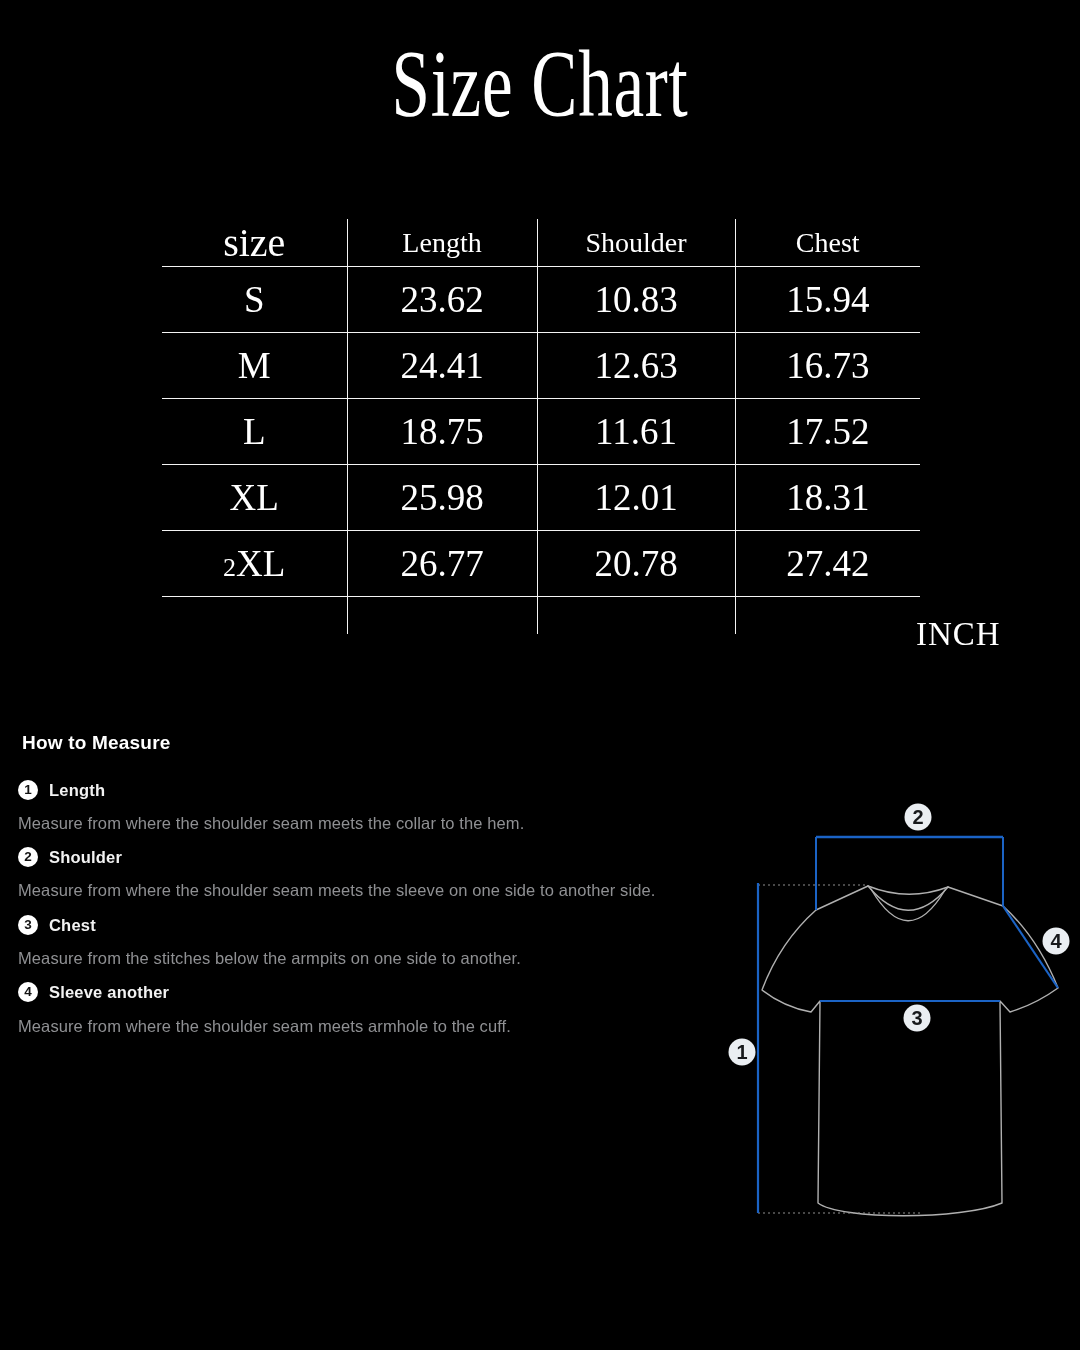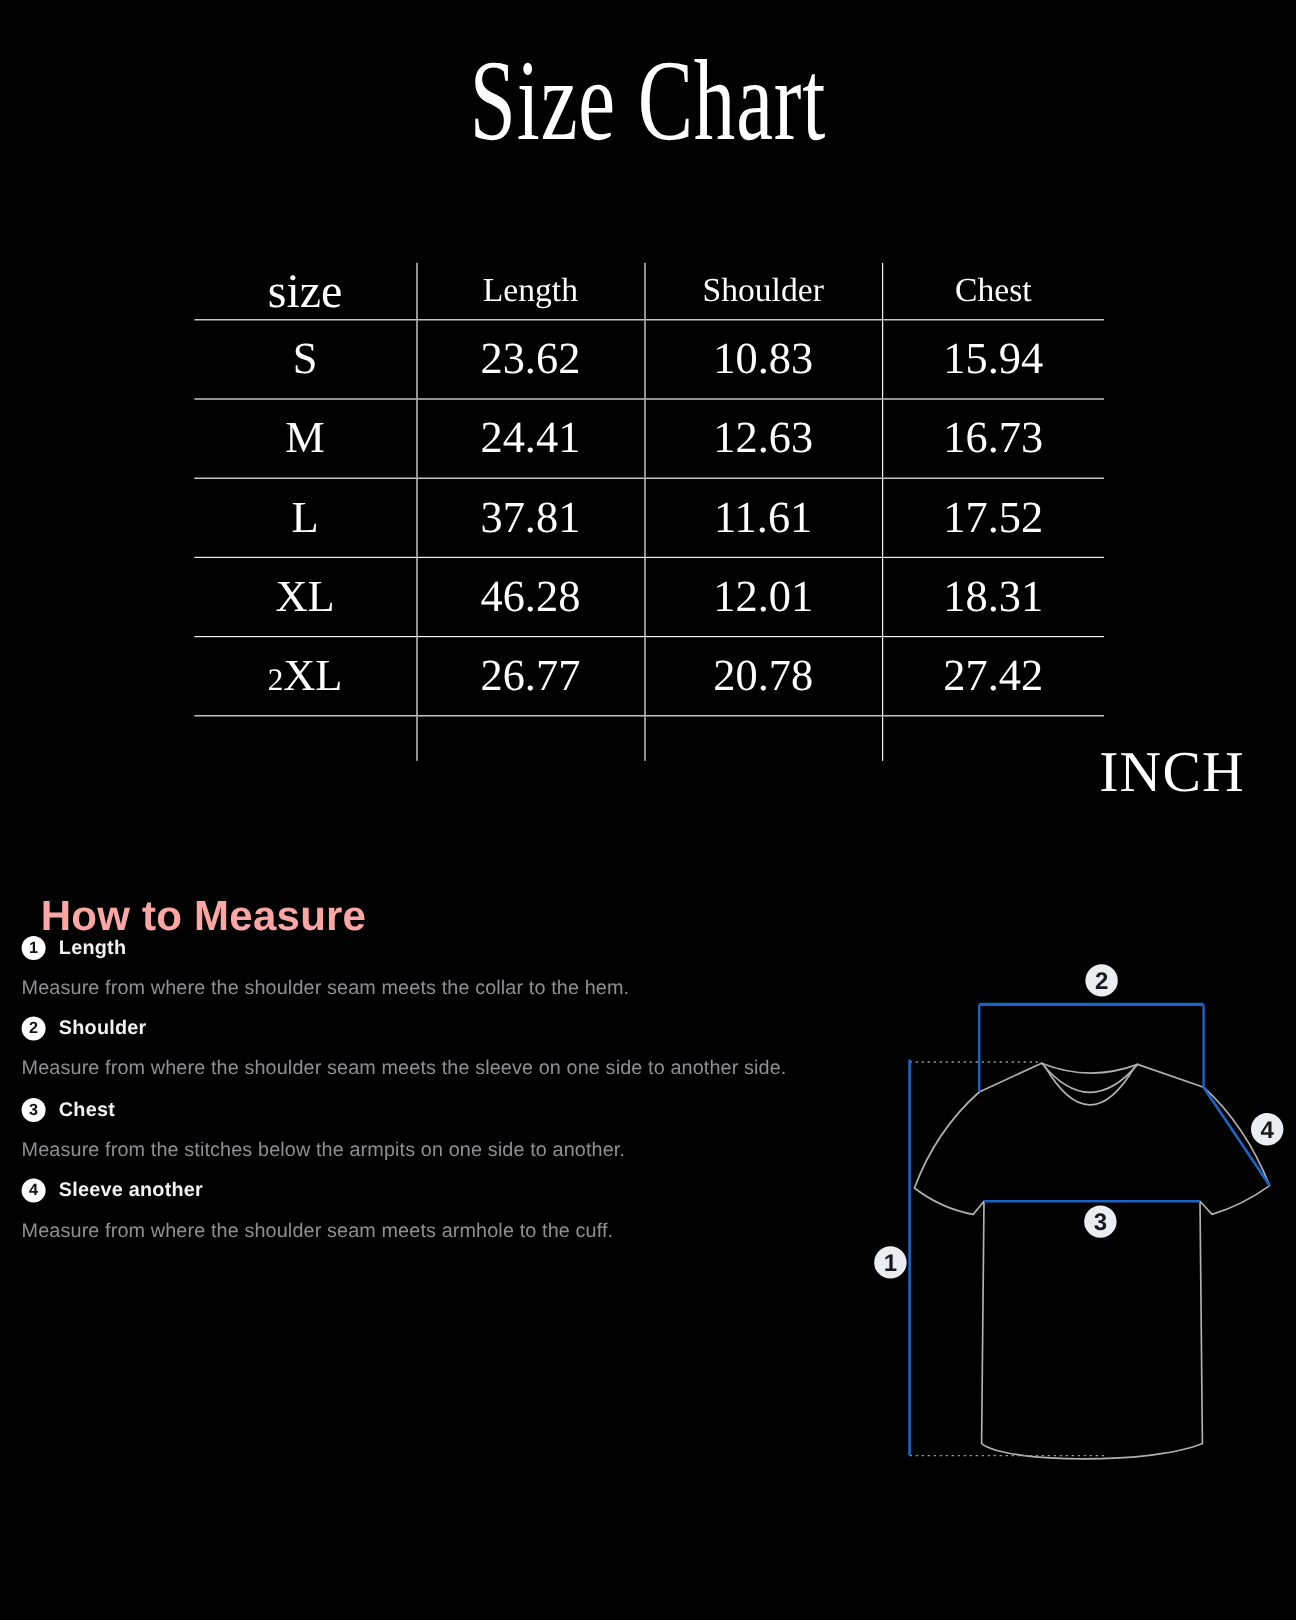--- a/index.html
+++ b/index.html
@@ -30,28 +30,28 @@
   .size-table thead tr{height:43px;}
   .size-table tbody tr.rule-row{height:66px;}
   .size-table tr.tail-row{height:37px;}
   .size-table th{font-size:28px;}
   .size-table th.size-head{font-size:40px;}
   .size-table td{font-size:37px;}
   .size-prefix{font-size:26px;}
 
   .unit-label{
     position:absolute;left:916px;top:616px;color:#ffffff;
-    font-family:"Liberation Serif",serif;font-size:48px;letter-spacing:1px;
+    font-family:"Liberation Serif",serif;font-size:33px;letter-spacing:1px;
   }
 
   
   .howto{position:absolute;left:18px;top:728px;width:700px;height:330px;}
   .howto-heading{
-    position:absolute;top:0;left:0;margin:16px;color:#fca5a5;
-    font-size:35px;font-weight:bold;letter-spacing:0.2px;
+    position:absolute;top:0;left:0;margin:4px;color:#ffffff;
+    font-size:19px;font-weight:bold;letter-spacing:0.2px;
   }
   .measure-item{position:absolute;left:0;display:flex;align-items:center;gap:11px;}
   .measure-item.i1{top:52px;}
   .measure-item.i2{top:119px;}
   .measure-item.i3{top:187px;}
   .measure-item.i4{top:254px;}
   .num-badge{
     width:20px;height:20px;border-radius:50%;background:#ffffff;color:#121212;
     font-size:13.5px;font-weight:bold;display:flex;align-items:center;
     justify-content:center;flex:0 0 auto;line-height:1;
@@ -100,27 +100,27 @@
         <td>15.94</td>
       </tr>
       <tr class="rule-row">
         <td><span class="size-prefix"></span><span>M</span></td>
         <td>24.41</td>
         <td>12.63</td>
         <td>16.73</td>
       </tr>
       <tr class="rule-row">
         <td><span class="size-prefix"></span><span>L</span></td>
-        <td>37.81</td>
+        <td>18.75</td>
         <td>11.61</td>
         <td>17.52</td>
       </tr>
       <tr class="rule-row">
         <td><span class="size-prefix"></span><span>XL</span></td>
-        <td>46.28</td>
+        <td>25.98</td>
         <td>12.01</td>
         <td>18.31</td>
       </tr>
       <tr class="rule-row">
         <td><span class="size-prefix">2</span><span>XL</span></td>
         <td>26.77</td>
         <td>20.78</td>
         <td>27.42</td>
       </tr>
       <tr class="tail-row">

